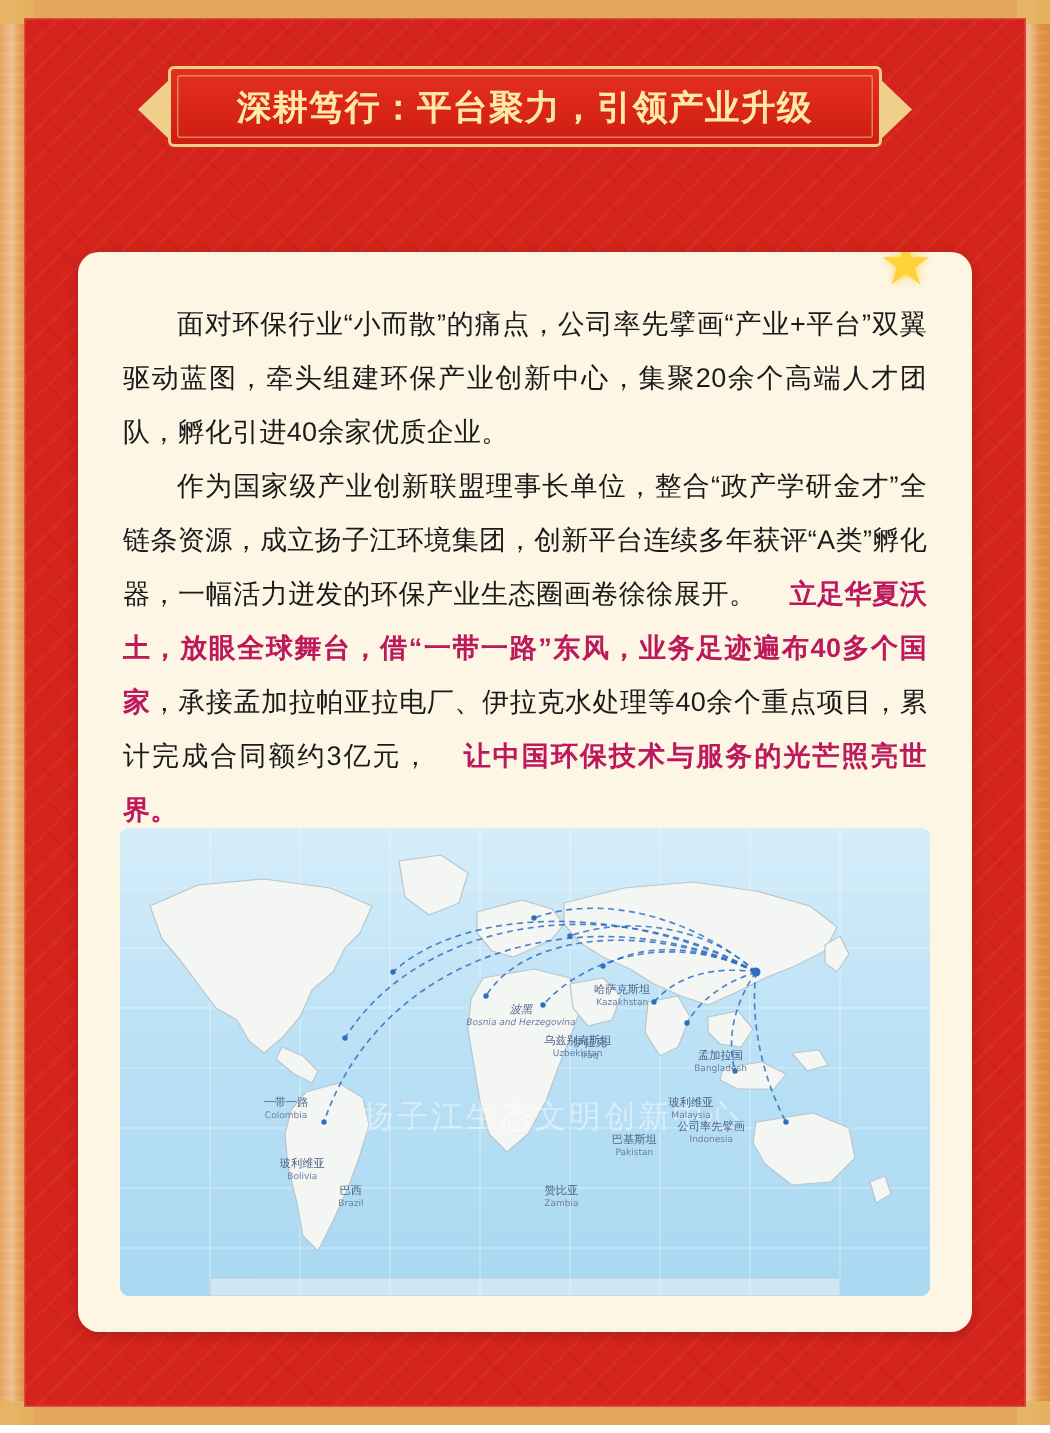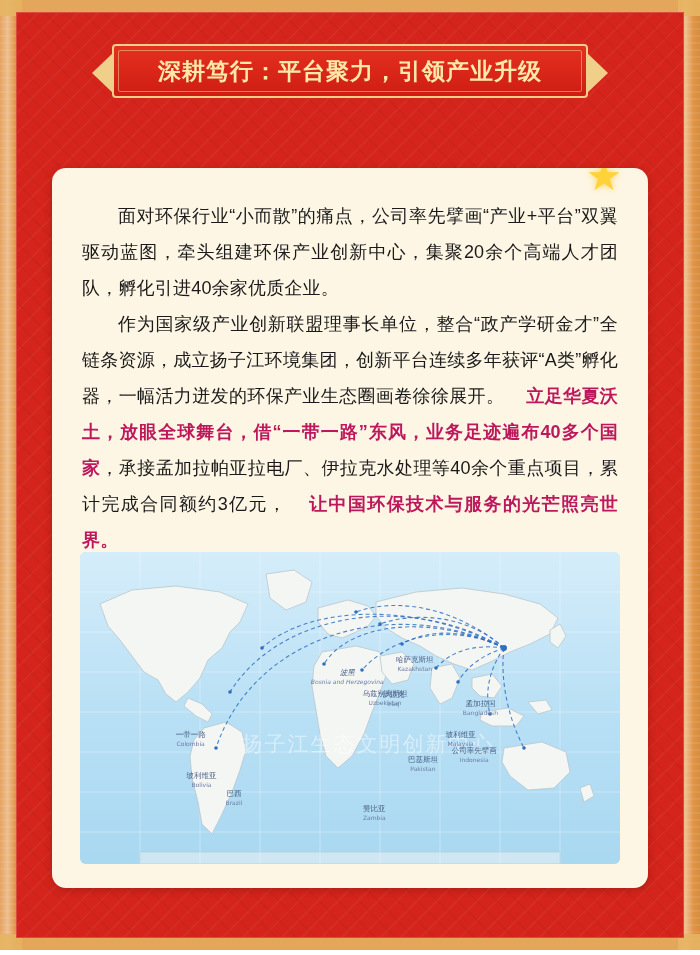--- a/index.html
+++ b/index.html
@@ -366,21 +366,21 @@
         <span class="en">Bolivia</span>
       </div>
       <div class="map-label" style="left:28.5%; top:79%; transform:translate(-50%,-50%);">
         <span class="cn">巴西</span>
         <span class="en">Brazil</span>
       </div>
       <div class="map-label" style="left:20.5%; top:60%; transform:translate(-50%,-50%);">
         <span class="cn">一带一路</span>
         <span class="en">Colombia</span>
       </div>
-      <div class="map-label" style="left:54.5%; top:79%; transform:translate(-50%,-50%);margin-top:15px;">
+      <div class="map-label" style="left:54.5%; top:79%; transform:translate(-50%,-50%);">
         <span class="cn">赞比亚</span>
         <span class="en">Zambia</span>
       </div>
       <div class="map-label" style="left:49.5%; top:40%; transform:translate(-50%,-50%);font-style:italic;">
         <span class="cn">波黑</span>
         <span class="en">Bosnia and Herzegovina</span>
       </div>
       <div class="map-label" style="left:56.5%; top:43%; transform:translate(-50%,-50%);margin-top:12px;">
         <span class="cn">乌兹别克斯坦</span>
         <span class="en">Uzbekistan</span>

